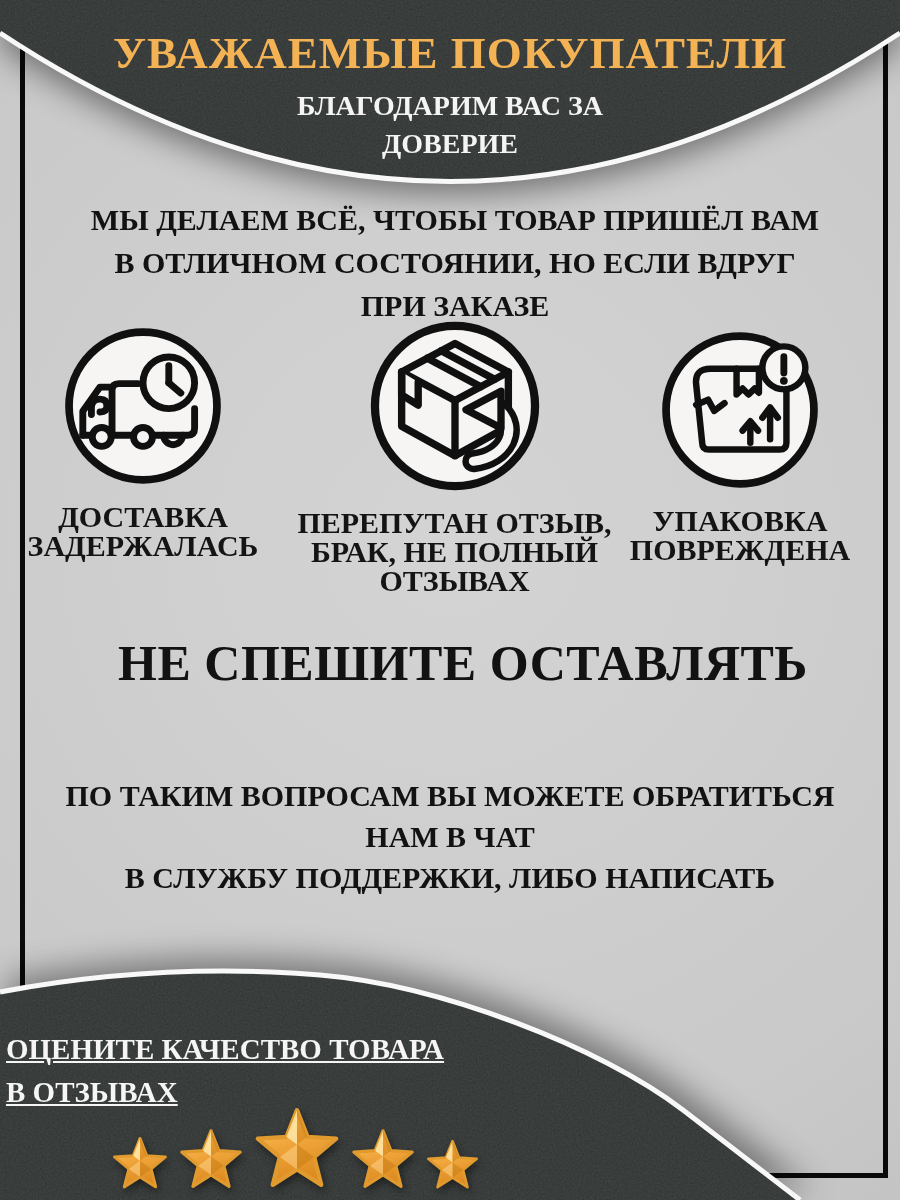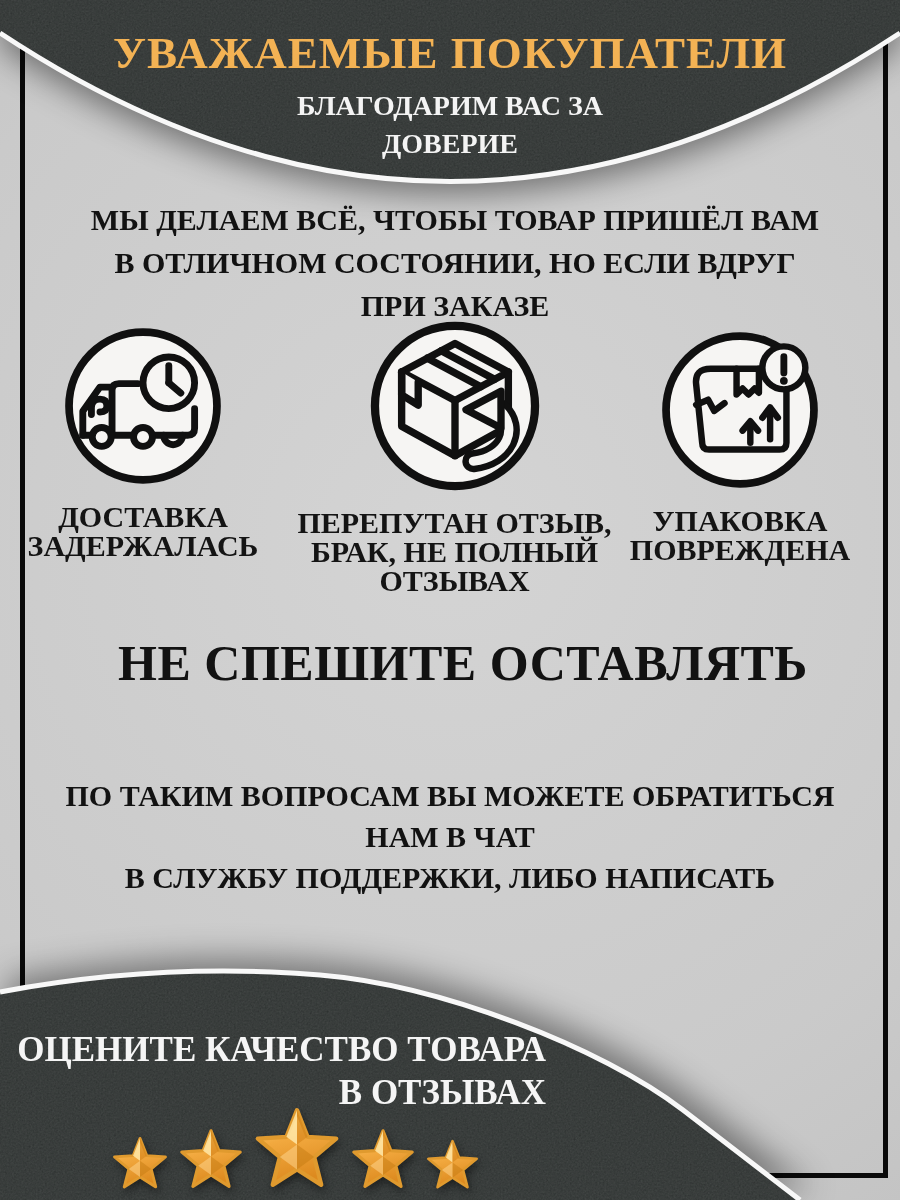--- a/index.html
+++ b/index.html
@@ -26,22 +26,22 @@
   .warning div{white-space:nowrap;padding-left:26px;}
   .support{top:775px;font-size:30px;line-height:41px;font-family:Liberation Serif, serif;}
   .support div{white-space:nowrap;}
   .col{position:absolute;display:flex;flex-direction:column;align-items:center;}
   .col-1{left:28px;top:320px;width:230px;}
   .col-2{left:327px;top:314px;width:255px;}
   .col-3{left:628px;top:324px;width:224px;}
   .badge{display:block;}
   .issue-label{margin-top:10px;text-align:center;font-size:30px;line-height:29px;color:#141414;}
   .issue-label div{white-space:nowrap;}
-  .footer-text{position:absolute;left:6px;top:1028px;width:540px;text-align:right;
-    color:#f5f5f5;font-size:35px;line-height:43px;}
+  .footer-text{position:absolute;left:6px;top:1028px;width:540px;text-align:left;
+    color:#f5f5f5;font-size:29px;line-height:43px;text-decoration:underline;}
   .footer-text div{white-space:nowrap;}
   .stars{position:absolute;left:100px;top:1103px;width:390px;height:88px;
     display:flex;align-items:flex-end;justify-content:center;gap:11px;}
   .star{filter:drop-shadow(2px 4px 4px rgba(0,0,0,0.45));}
   .s-sm{width:56px;height:56px;}
   .s-md{width:64px;height:64px;}
   .s-lg{width:86px;height:86px;}
   .s-xs{width:53px;height:53px;}
 </style>
 </head>

